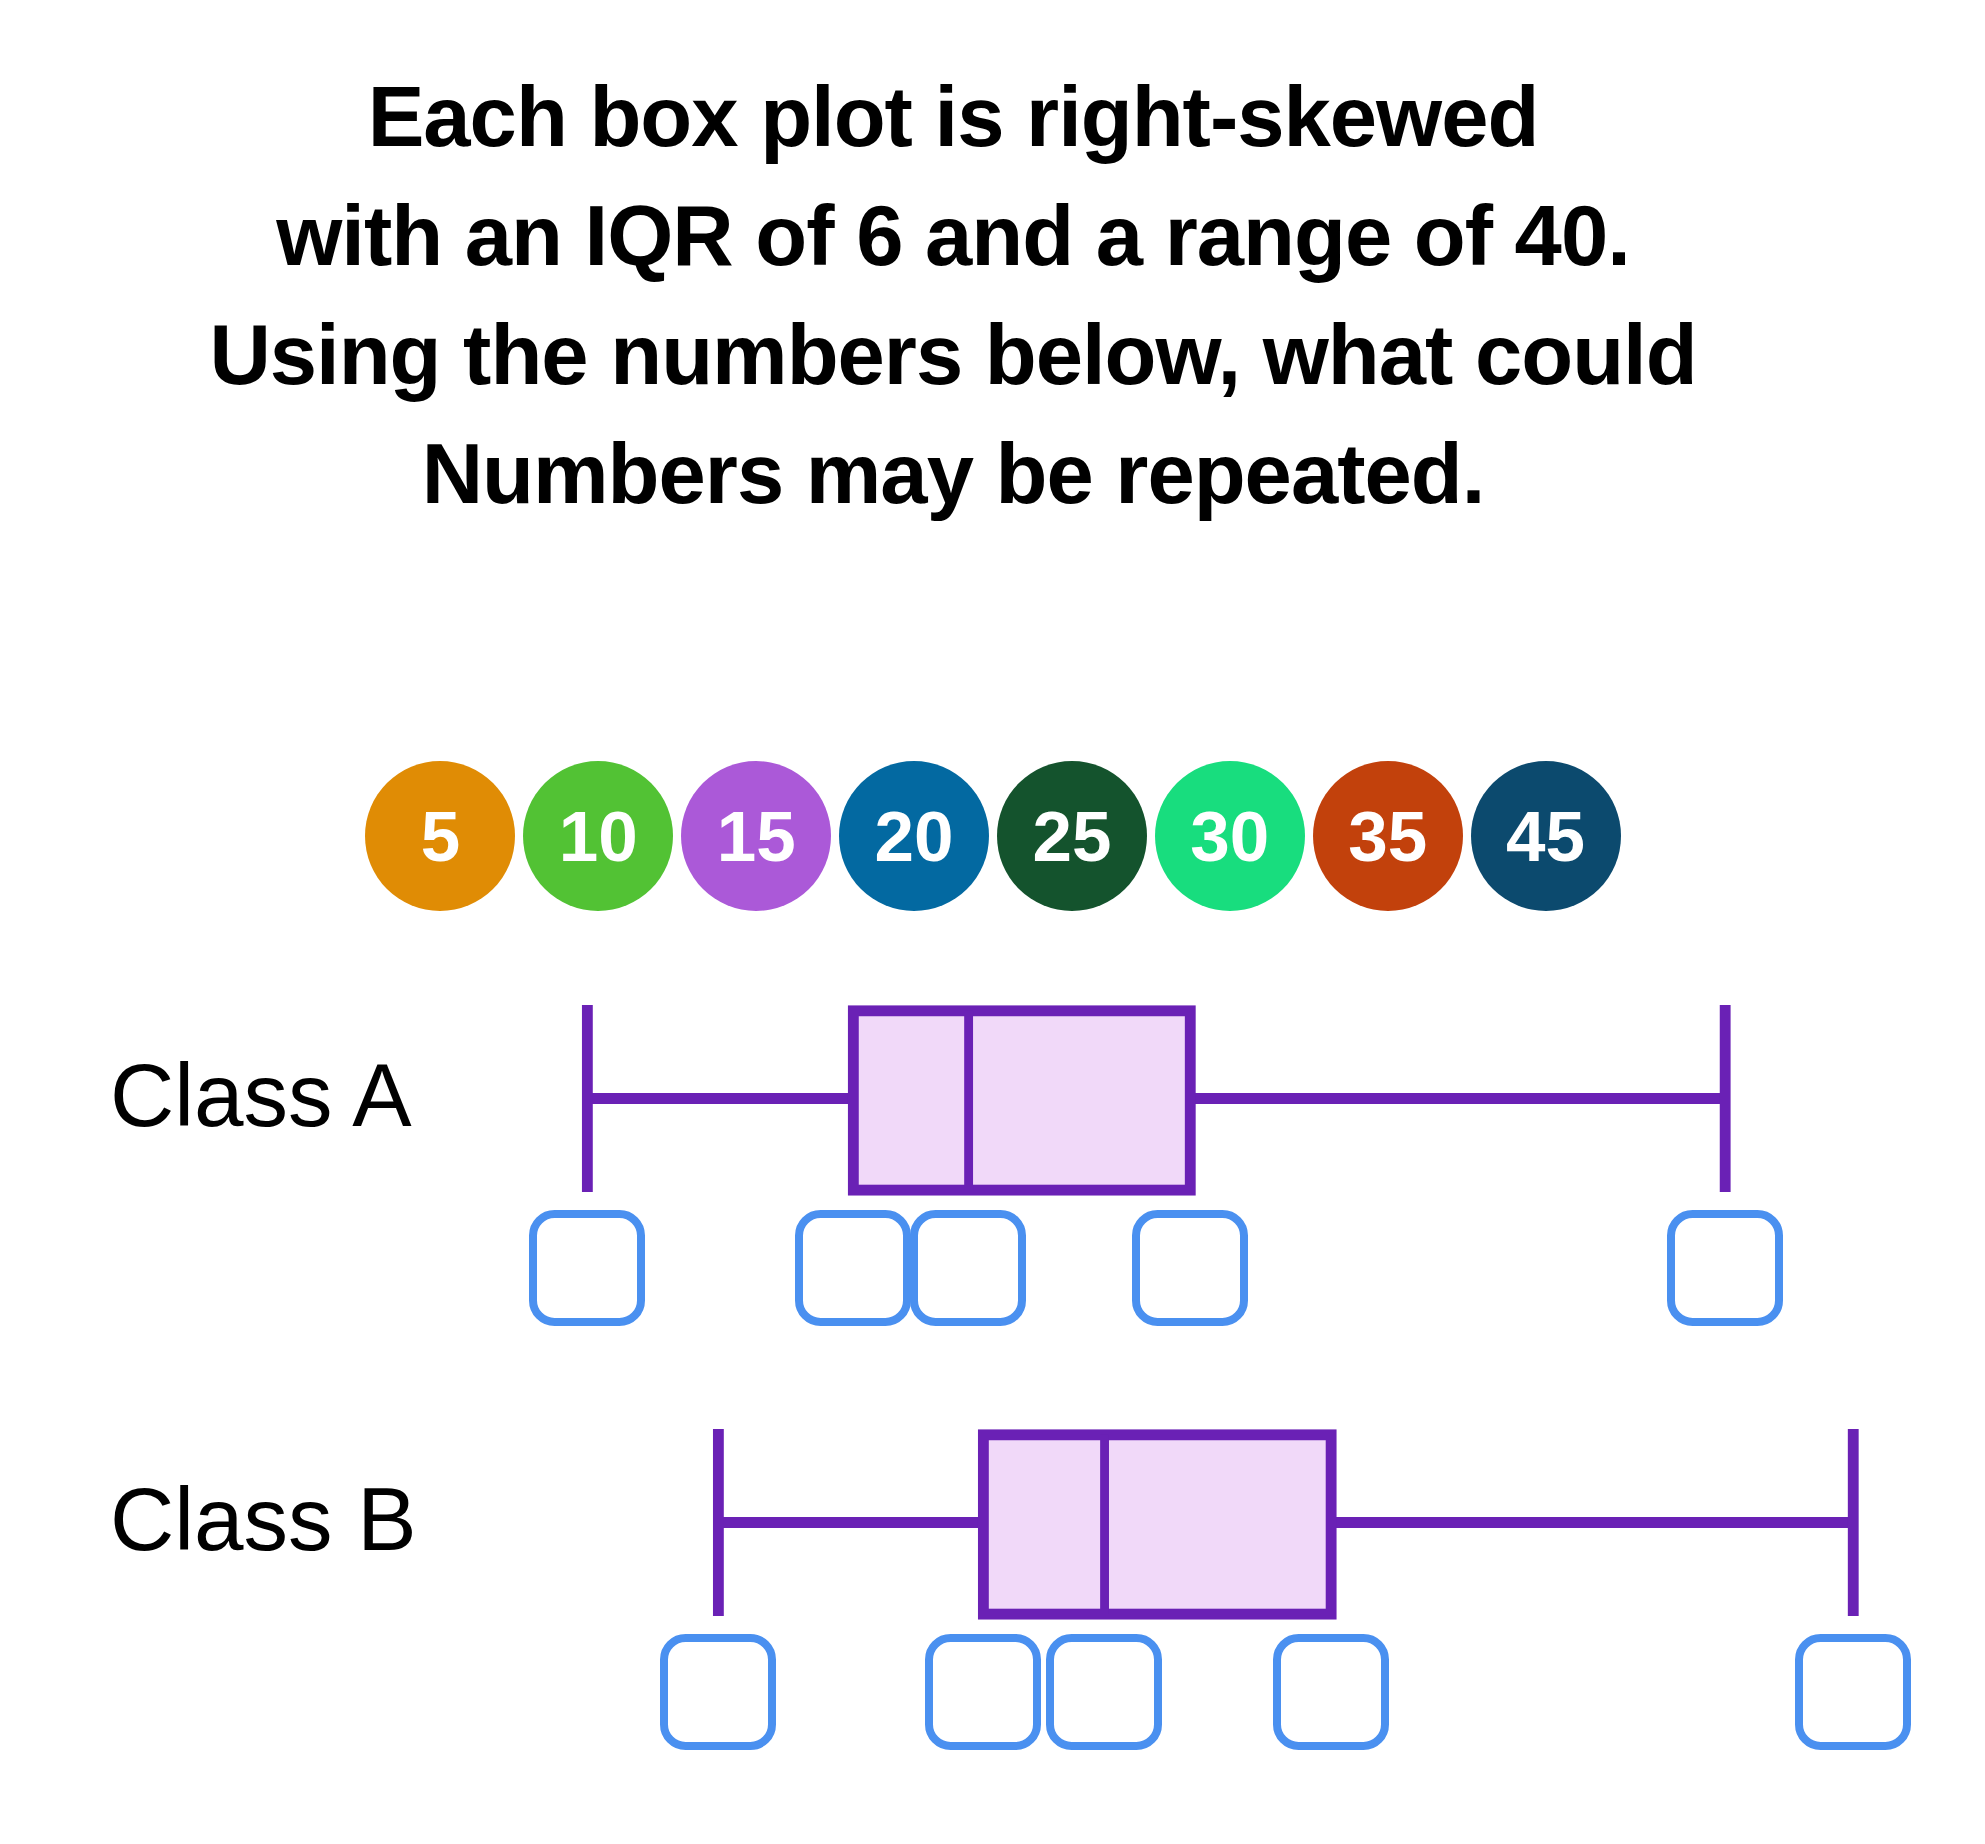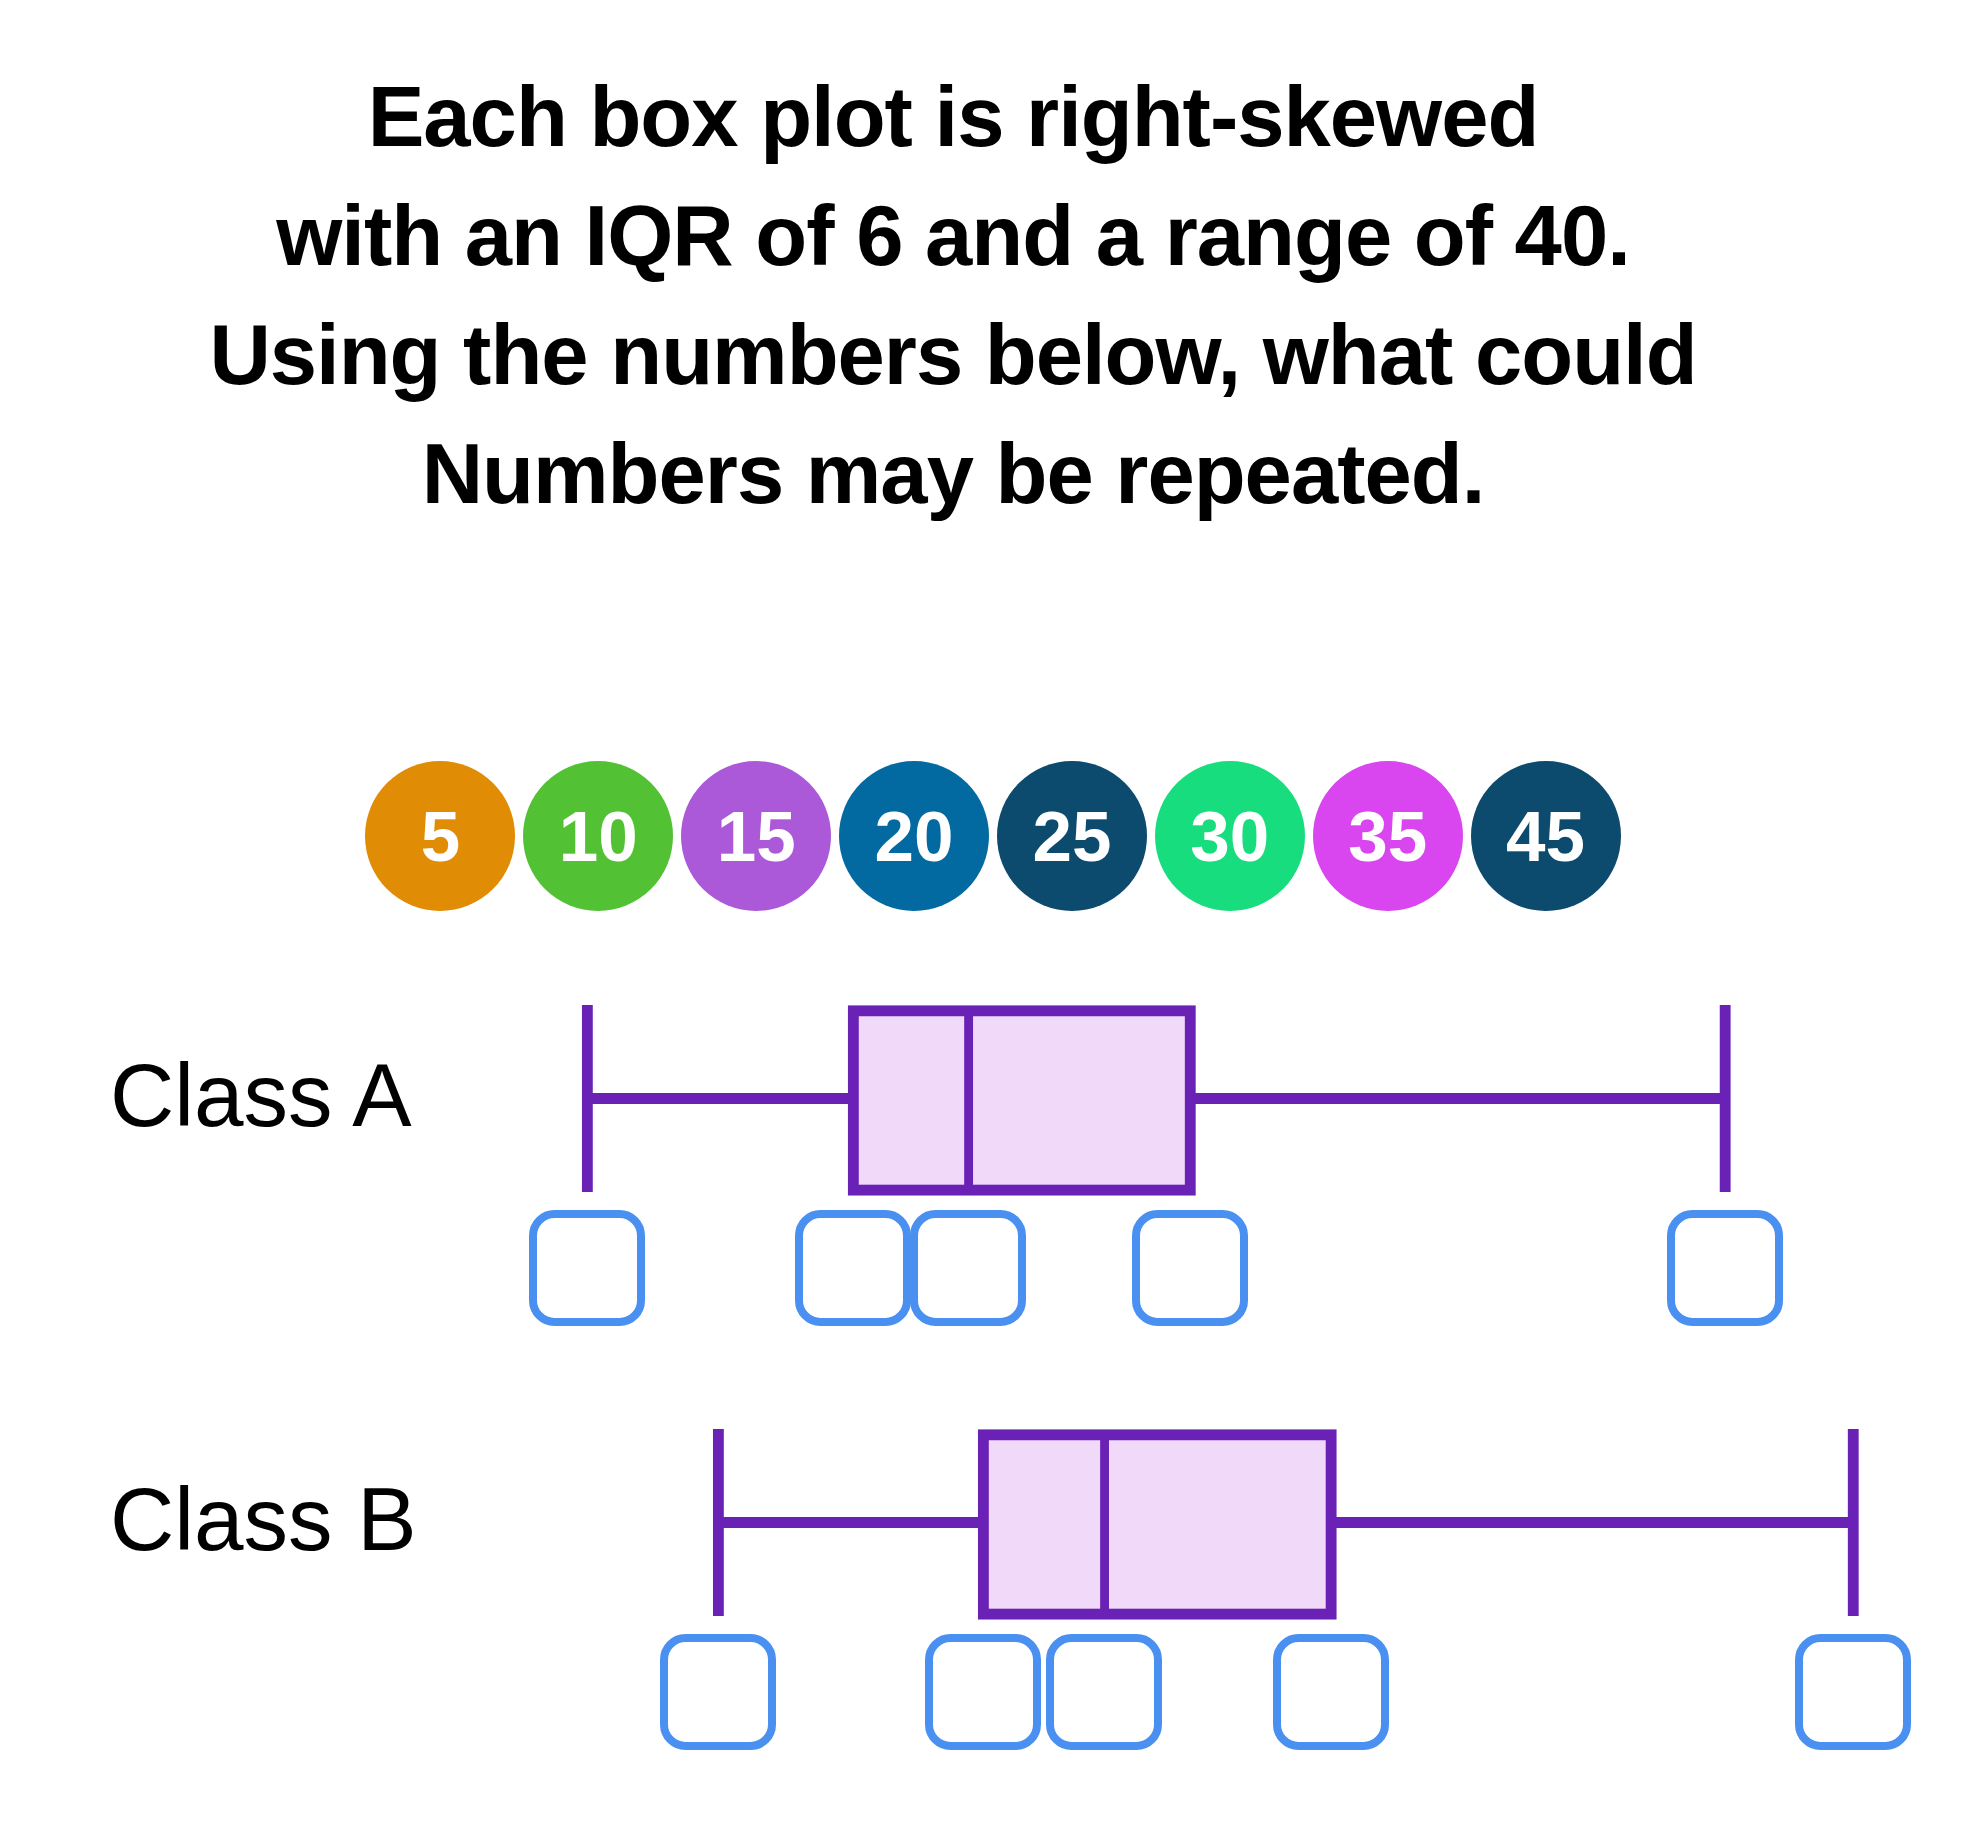--- a/index.html
+++ b/index.html
@@ -125,27 +125,27 @@
     </div>
     <div class="num-chip" style="background: rgb(82, 194, 52); text-align: right;">
       <span>10</span>
     </div>
     <div class="num-chip" style="background: rgb(171, 89, 216);">
       <span>15</span>
     </div>
     <div class="num-chip" style="background: #0369a1;">
       <span>20</span>
     </div>
-    <div class="num-chip" style="background: #0c4a6e;">
+    <div class="num-chip" style="background: #14532d;">
       <span>25</span>
     </div>
     <div class="num-chip" style="background: rgb(24, 221, 126);">
       <span>30</span>
     </div>
-    <div class="num-chip" style="background: #d946ef;">
+    <div class="num-chip" style="background: #c2410c;">
       <span>35</span>
     </div>
     <div class="num-chip" style="background: #0c4a6e;">
       <span>45</span>
     </div>
   </div>
 
 <div id="plots">
   <div class="plot-row" id="plot-row-a">
       <div class="class-label">Class A</div>

